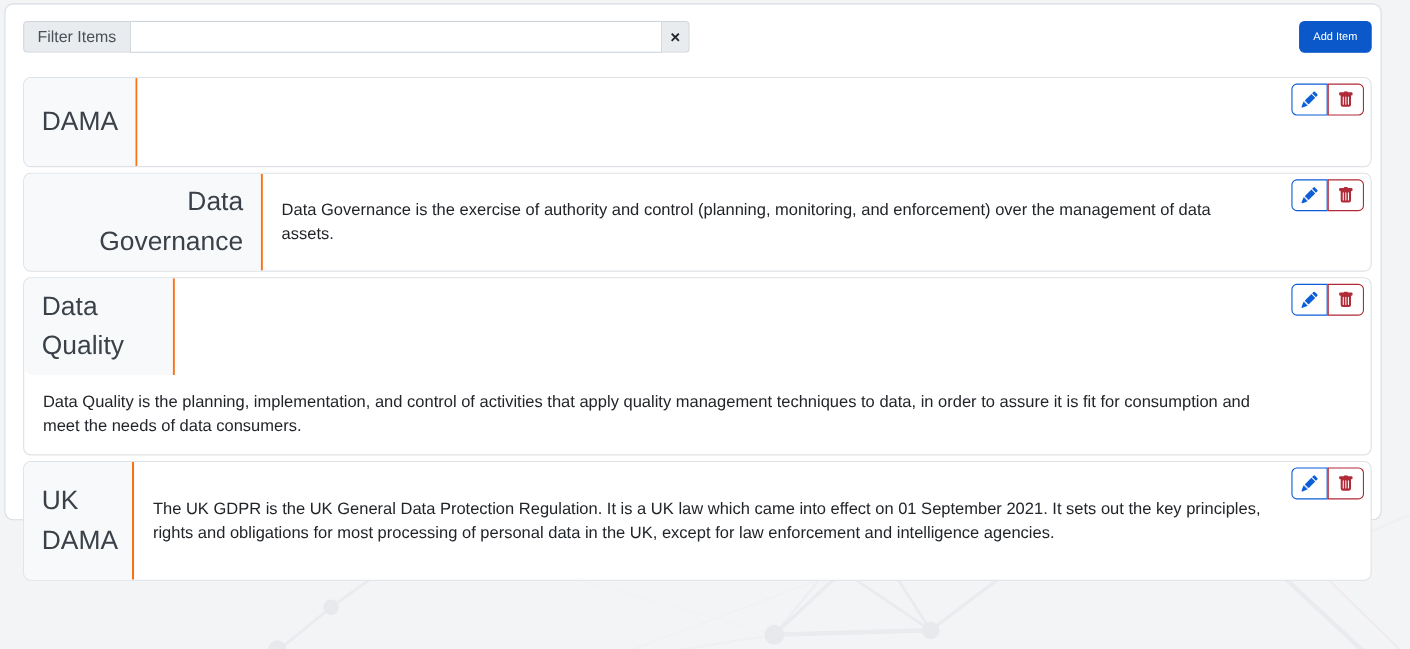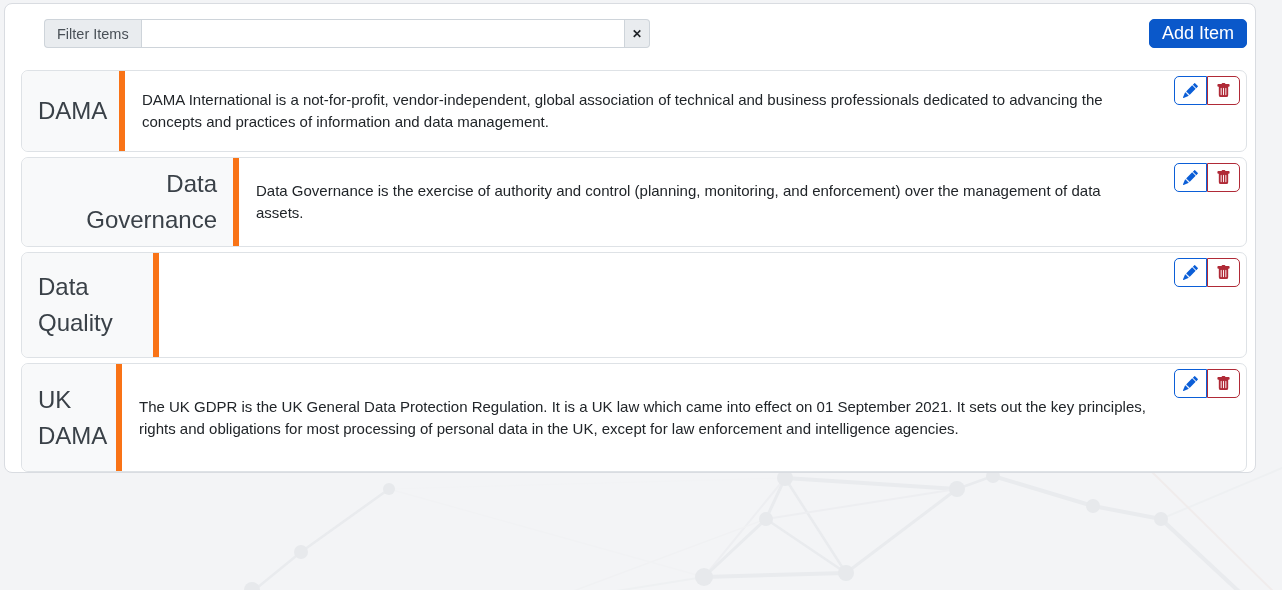--- a/index.html
+++ b/index.html
@@ -19,61 +19,61 @@
   
   .bg-net{position:absolute;left:0;top:0;width:1282px;height:590px;z-index:0;}
 
   
   .panel{
     position:absolute;left:4px;top:3px;width:1252px;height:470px;
     background:#ffffff;border:1px solid #d9dce1;border-radius:8px;
     padding:15px 8px 0 16px;z-index:1;
   }
 
-  .topbar{display:flex;justify-content:space-between;align-items:flex-start;margin-bottom:22px;margin-left:23px;}
+  .topbar{display:flex;justify-content:space-between;align-items:flex-start;margin-bottom:22px;}
 
   .input-group{display:flex;height:29px;width:606px;}
   .ig-label{
     background:#e9ecef;border:1px solid #ced4da;border-right:0;
     border-radius:4px 0 0 4px;padding:0 12px;display:flex;align-items:center;
     font-size:14.5px;color:#495057;white-space:nowrap;
   }
   .ig-input{
     flex:1;min-width:0;border:1px solid #ced4da;padding:0 10px;
     font-size:14px;outline:none;background:#fff;border-radius:0;
     font-family:"Liberation Sans",sans-serif;
   }
   .ig-clear{
     width:25px;background:#e9ecef;border:1px solid #ced4da;border-left:0;
     border-radius:0 4px 4px 0;display:flex;align-items:center;justify-content:center;
     font-size:12px;font-weight:bold;color:#212529;cursor:pointer;padding:0;
   }
 
   .btn-primary{
     background:var(--primary);border:1px solid var(--primary);color:#fff;
-    height:29px;padding:0 12px;border-radius:5px;font-size:18px;cursor:pointer;
+    height:29px;padding:0 12px;border-radius:5px;font-size:10px;cursor:pointer;
     font-family:"Liberation Sans",sans-serif;
   }
 
   .row-card{
     position:relative;display:flex;background:#fff;
     border:1px solid #dee2e6;border-radius:7px;margin-bottom:5px;
   }
   .term{
-    background:#f8f9fa;border-right:6px solid #f97316;border-radius:7px 0 0 7px;
+    background:#f8f9fa;border-right:2px solid #f97316;border-radius:7px 0 0 7px;
     display:flex;align-items:center;padding:8px 16px;flex-shrink:0;
     font-size:24px;line-height:36px;color:#3a4148;
   }
   .def{
     display:flex;align-items:center;
     padding:14px 100px 14px 17px;font-size:15px;line-height:22px;color:#212529;
   }
   .r1{min-height:82px;}  .r1 .term{width:103px;}
   .r2{min-height:75px;}  .r2 .term{width:217px;text-align:right;}
-  .r3{min-height:106px;} .r3 .term{width:137px;}
+  .r3{min-height:106px;flex-direction:column;} .r3 .term{width:137px;}
   .r4{min-height:109px;} .r4 .term{width:100px;}
 
   .row-actions{position:absolute;top:5px;right:6px;display:flex;}
   .icon-btn{
     width:33px;height:29px;background:#fff;display:flex;align-items:center;
     justify-content:center;cursor:pointer;padding:0;
   }
   .edit-btn{border:1px solid var(--edit-blue);border-radius:5px 0 0 5px;color:var(--edit-blue);}
   .del-btn{border:1px solid var(--danger-red);border-radius:0 5px 5px 0;color:var(--danger-red);}
   .icon-btn svg{display:block;}
@@ -128,23 +128,20 @@
       <input class="ig-input" type="text" value="" style="">
       <button class="ig-clear">
         <span>✕</span>
       </button>
     </div>
     <button class="btn-primary">Add Item</button>
   </div>
 
   <article class="row-card r1">
     <div class="term">DAMA</div>
-    <div class="def">
-      <span>DAMA International is a not-for-profit, vendor-independent, global association of technical and business professionals dedicated to advancing the concepts and practices of information and data management.</span>
-    </div>
     <div class="row-actions">
       <button class="icon-btn edit-btn">
         <span>
           <svg width="15" height="15" viewBox="0 0 16 16" fill="currentColor">
               <path d="M12.854.146a.5.5 0 0 0-.707 0L10.5 1.793 14.207 5.5l1.647-1.646a.5.5 0 0 0 0-.708l-3-3zm.646 6.061L9.793 2.5 3.293 9H3.5a.5.5 0 0 1 .5.5v.5h.5a.5.5 0 0 1 .5.5v.5h.5a.5.5 0 0 1 .5.5v.5h.5a.5.5 0 0 1 .5.5v.207l6.5-6.5zm-7.468 7.468A.5.5 0 0 1 6 13.5V13h-.5a.5.5 0 0 1-.5-.5V12h-.5a.5.5 0 0 1-.5-.5V11h-.5a.5.5 0 0 1-.5-.5V10h-.5a.499.499 0 0 1-.175-.032l-.179.178a.5.5 0 0 0-.11.168l-2 5a.5.5 0 0 0 .65.65l5-2a.5.5 0 0 0 .168-.11l.178-.178z"></path>
             </svg>
         </span>
       </button>
       <button class="icon-btn del-btn">
         <span>
@@ -174,20 +171,23 @@
           <svg width="15" height="15" viewBox="0 0 16 16" fill="currentColor">
               <path d="M2.5 1a1 1 0 0 0-1 1v1a1 1 0 0 0 1 1H3v9a2 2 0 0 0 2 2h6a2 2 0 0 0 2-2V4h.5a1 1 0 0 0 1-1V2a1 1 0 0 0-1-1H10a1 1 0 0 0-1-1H7a1 1 0 0 0-1 1H2.5zm3 4a.5.5 0 0 1 .5.5v7a.5.5 0 0 1-1 0v-7a.5.5 0 0 1 .5-.5zM8 5a.5.5 0 0 1 .5.5v7a.5.5 0 0 1-1 0v-7A.5.5 0 0 1 8 5zm3 .5v7a.5.5 0 0 1-1 0v-7a.5.5 0 0 1 1 0z"></path>
             </svg>
         </span>
       </button>
     </div>
   </article>
 
   <article class="row-card r3">
     <div class="term">Data Quality</div>
+    <div class="def">
+      <span>Data Quality is the planning, implementation, and control of activities that apply quality management techniques to data, in order to assure it is fit for consumption and meet the needs of data consumers.</span>
+    </div>
     <div class="row-actions">
       <button class="icon-btn edit-btn">
         <span>
           <svg width="15" height="15" viewBox="0 0 16 16" fill="currentColor">
               <path d="M12.854.146a.5.5 0 0 0-.707 0L10.5 1.793 14.207 5.5l1.647-1.646a.5.5 0 0 0 0-.708l-3-3zm.646 6.061L9.793 2.5 3.293 9H3.5a.5.5 0 0 1 .5.5v.5h.5a.5.5 0 0 1 .5.5v.5h.5a.5.5 0 0 1 .5.5v.5h.5a.5.5 0 0 1 .5.5v.207l6.5-6.5zm-7.468 7.468A.5.5 0 0 1 6 13.5V13h-.5a.5.5 0 0 1-.5-.5V12h-.5a.5.5 0 0 1-.5-.5V11h-.5a.5.5 0 0 1-.5-.5V10h-.5a.499.499 0 0 1-.175-.032l-.179.178a.5.5 0 0 0-.11.168l-2 5a.5.5 0 0 0 .65.65l5-2a.5.5 0 0 0 .168-.11l.178-.178z"></path>
             </svg>
         </span>
       </button>
       <button class="icon-btn del-btn">
         <span>

